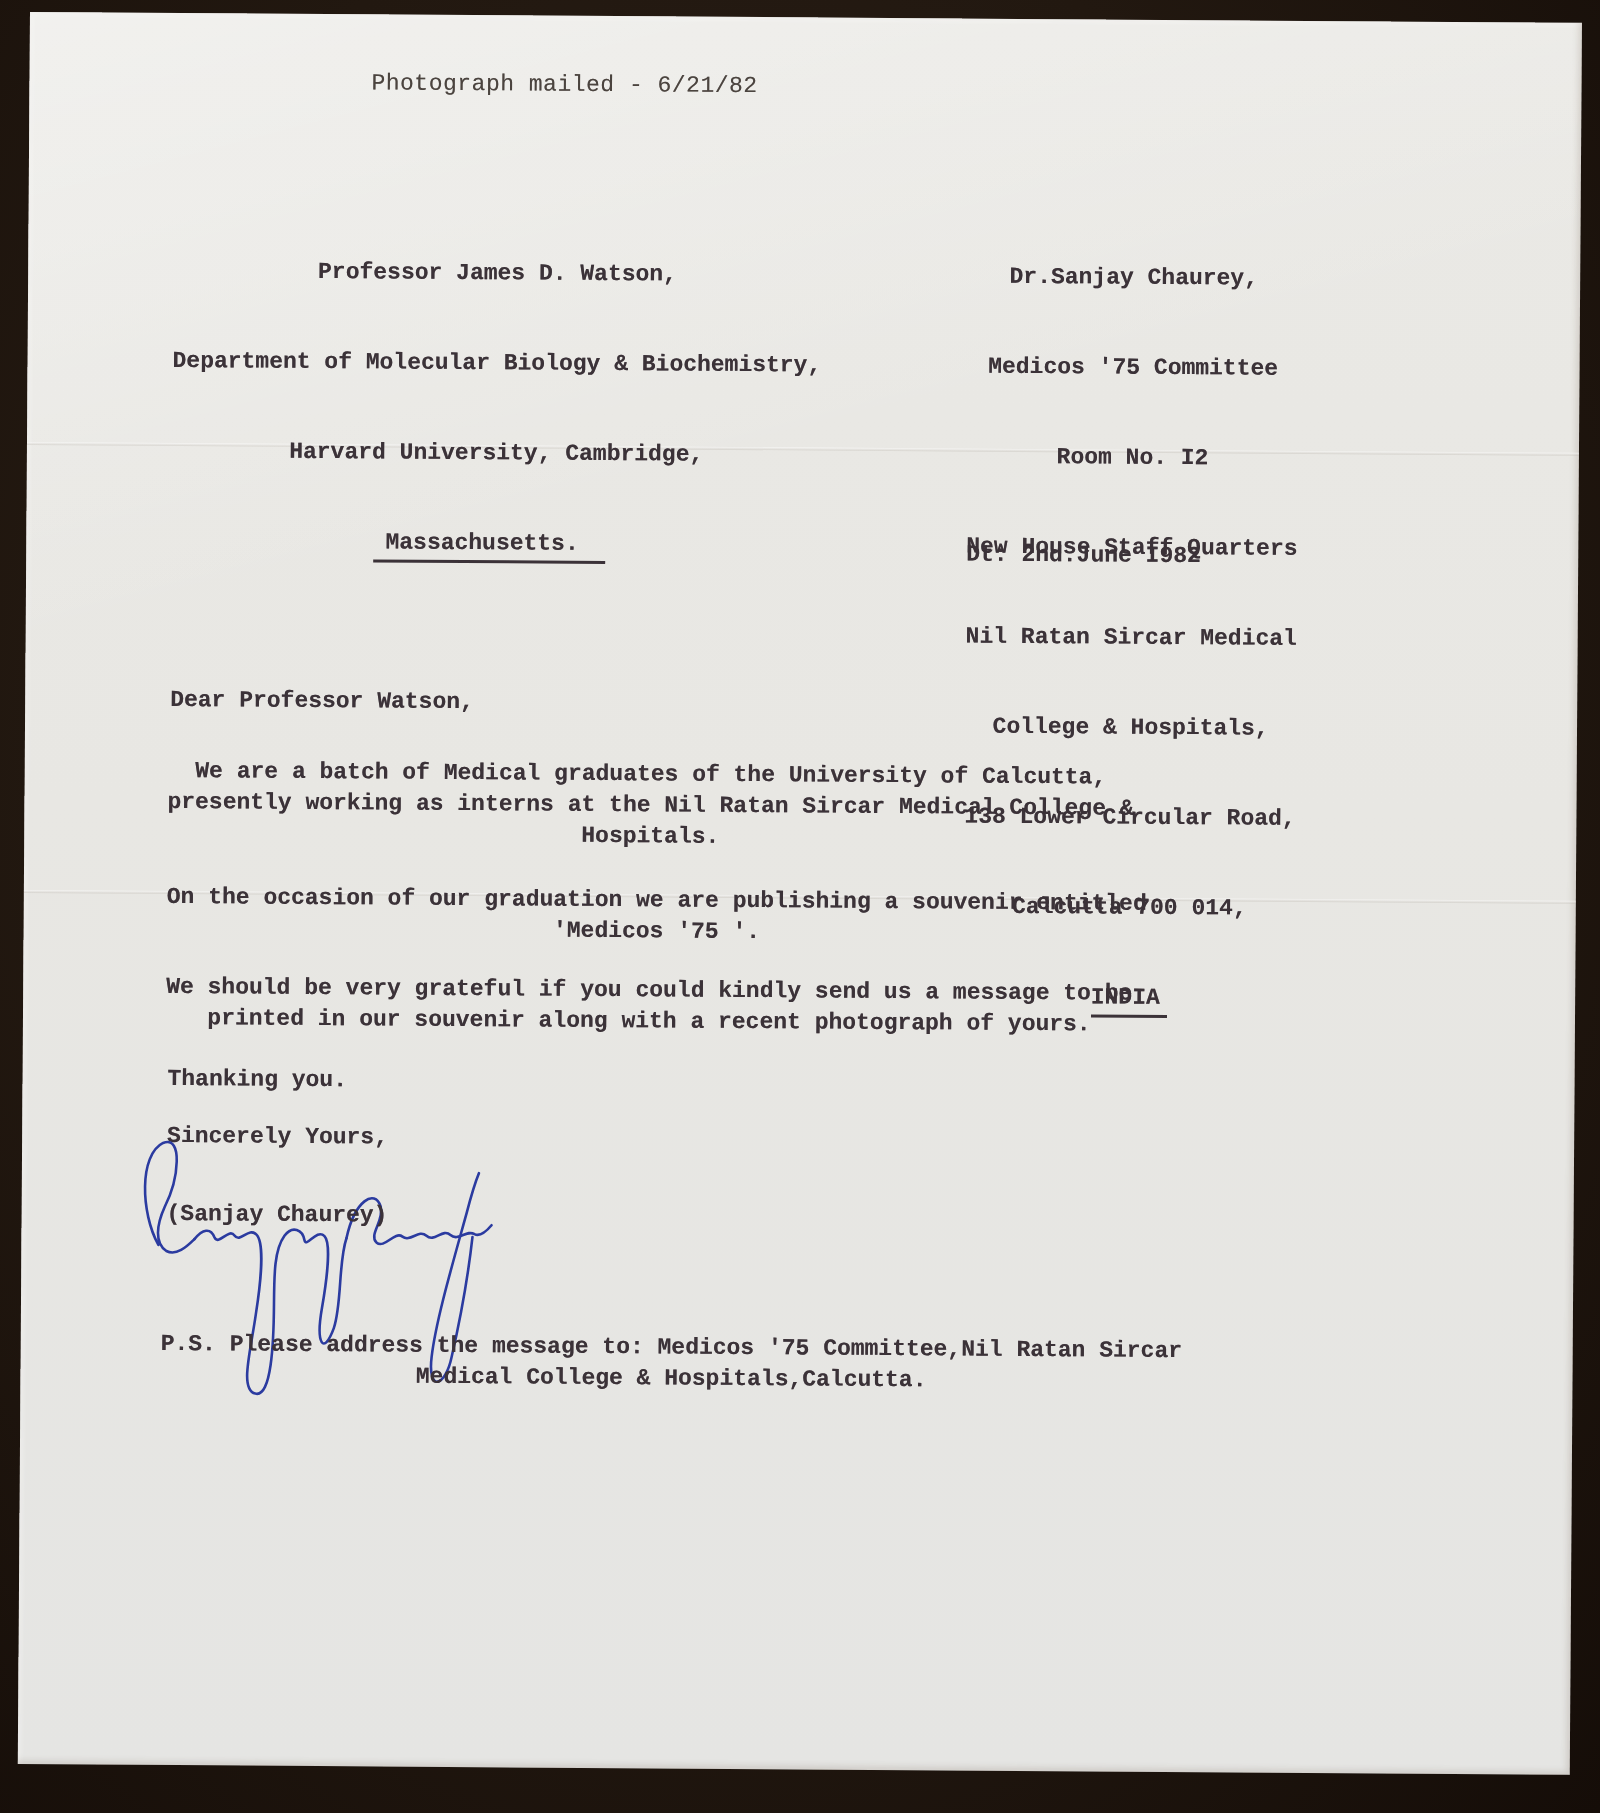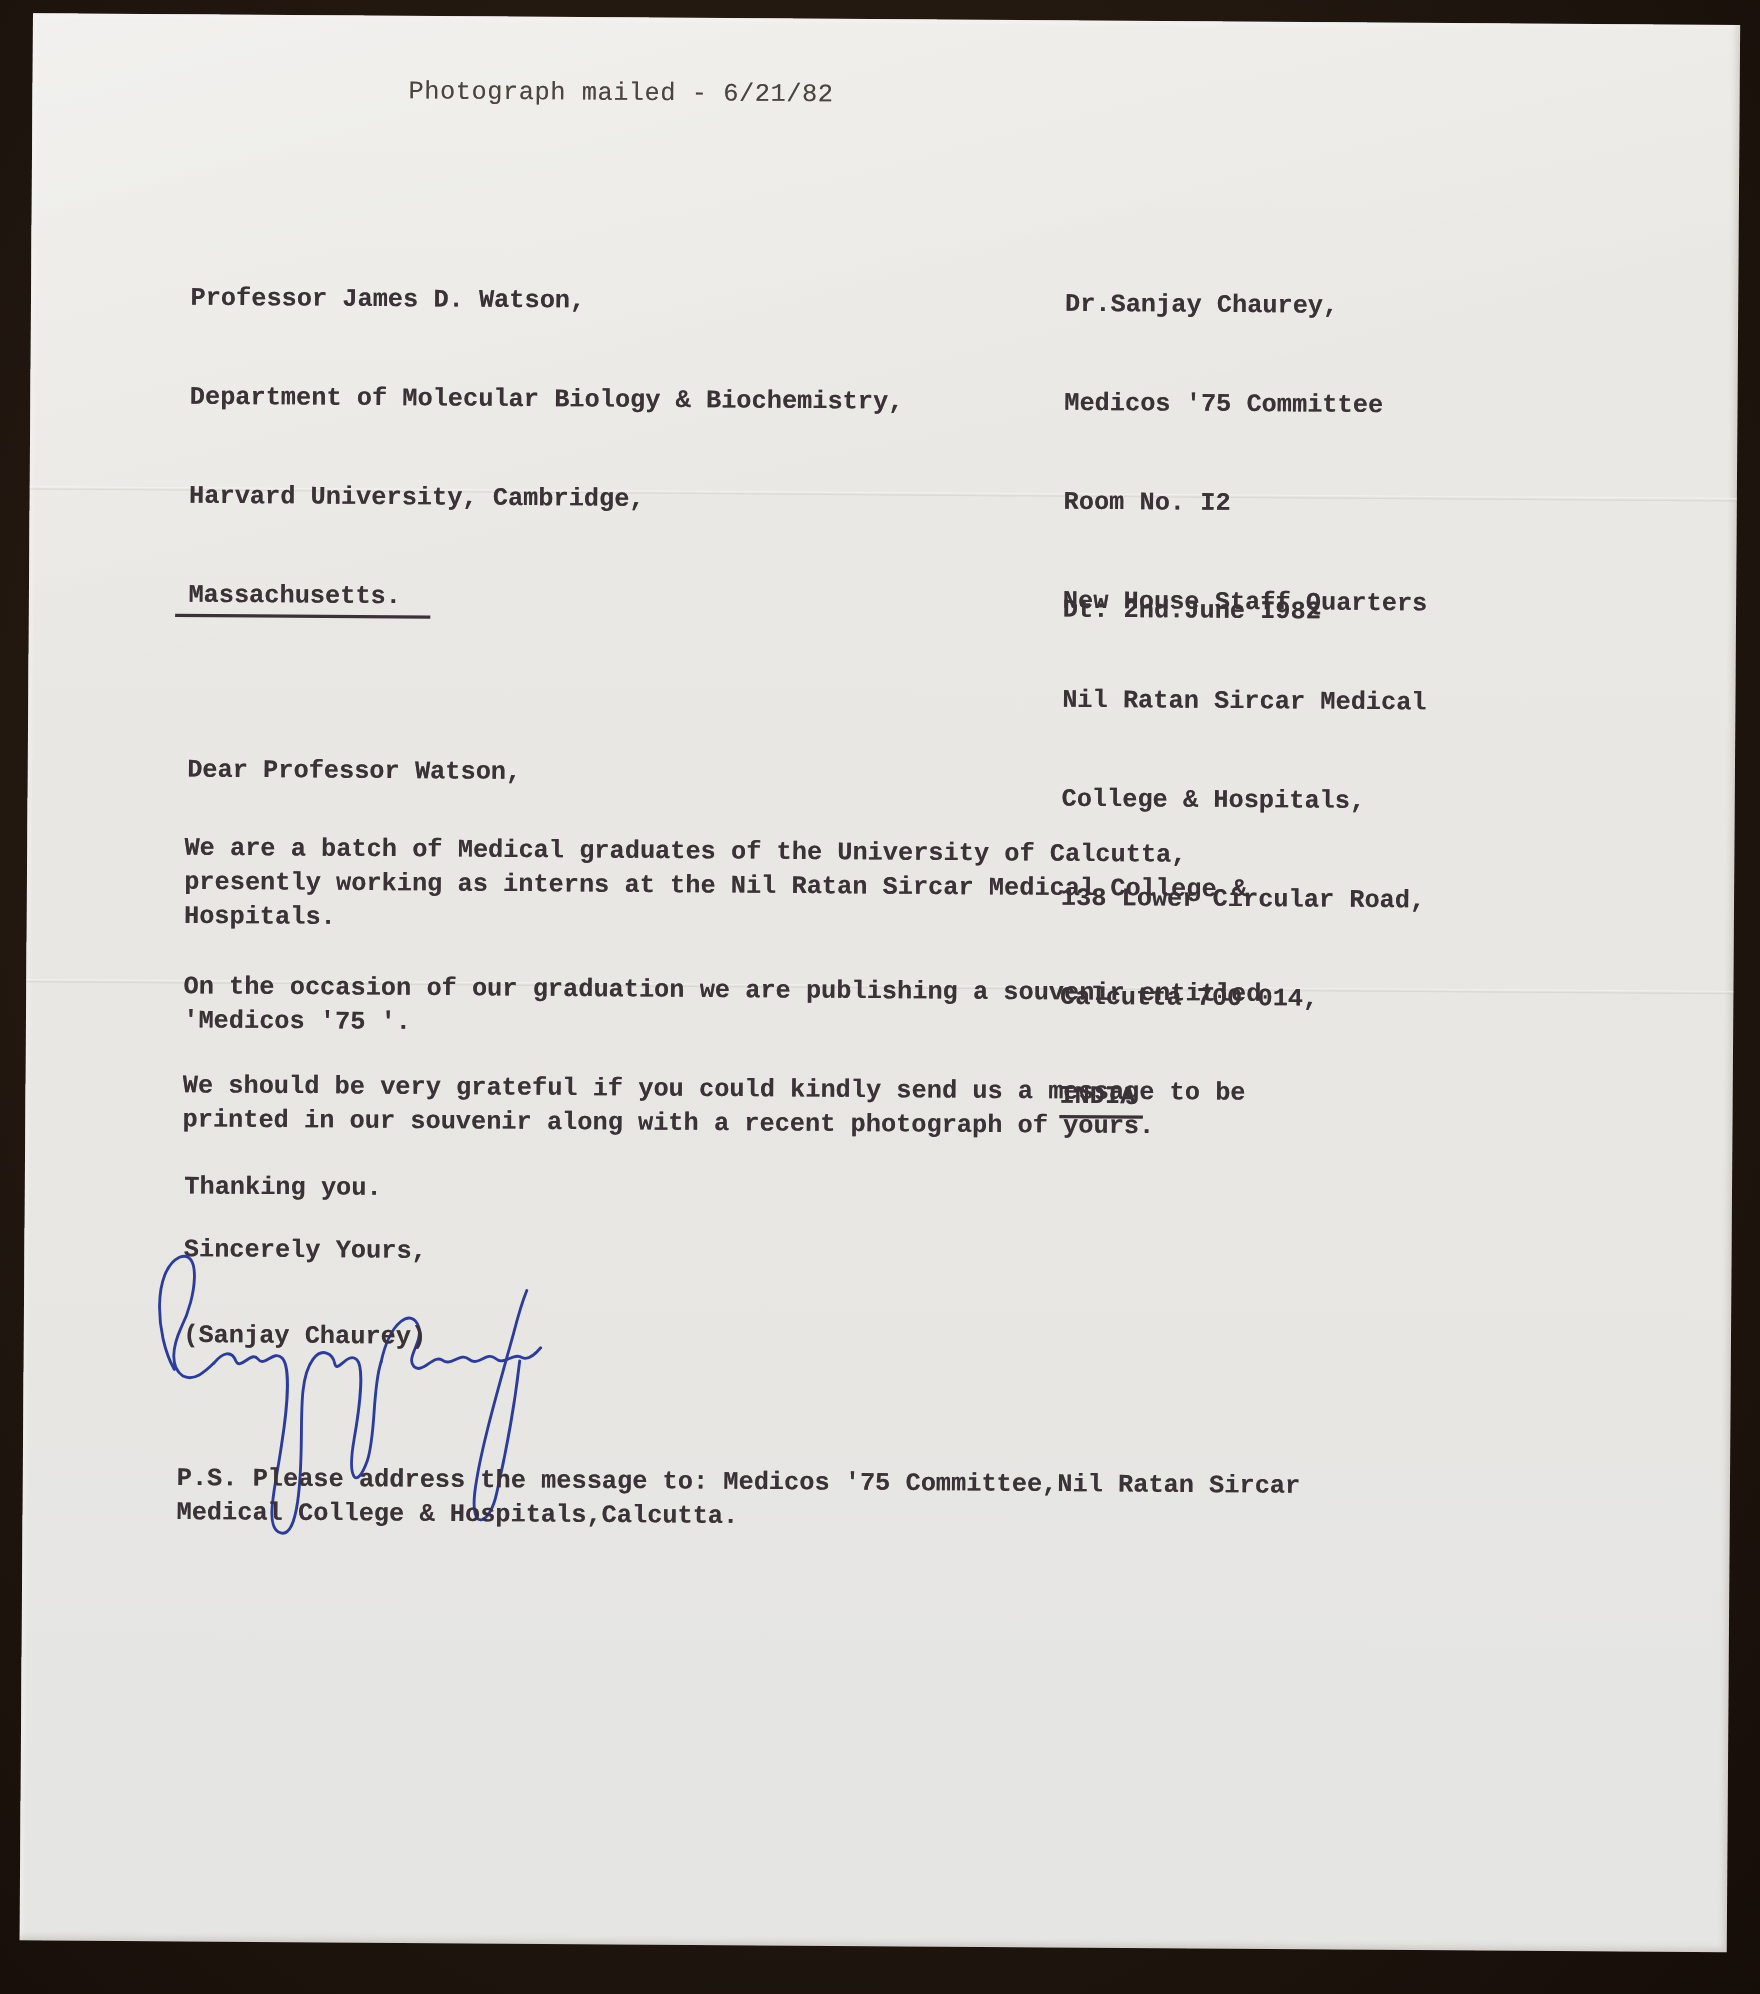--- a/index.html
+++ b/index.html
@@ -9,20 +9,21 @@
     height:1813px;
     overflow:hidden;
     background:#1d140d;
   }
   .scan-bg{
     position:absolute;
     inset:0;
     width:1600px;
     height:1813px;
     background:radial-gradient(ellipse at 45% 40%, #2b2018 0%, #221810 55%, #150d08 100%);
+    text-align:center;
   }
   .paper{
     position:absolute;
     left:30px;
     top:12px;
     width:1552px;
     height:1752px;
     background:
       linear-gradient(165deg, rgba(255,255,255,0.35) 0%, rgba(255,255,255,0) 30%),
       linear-gradient(180deg, #eae9e5 0%, #e8e7e3 45%, #e5e5e3 100%);

